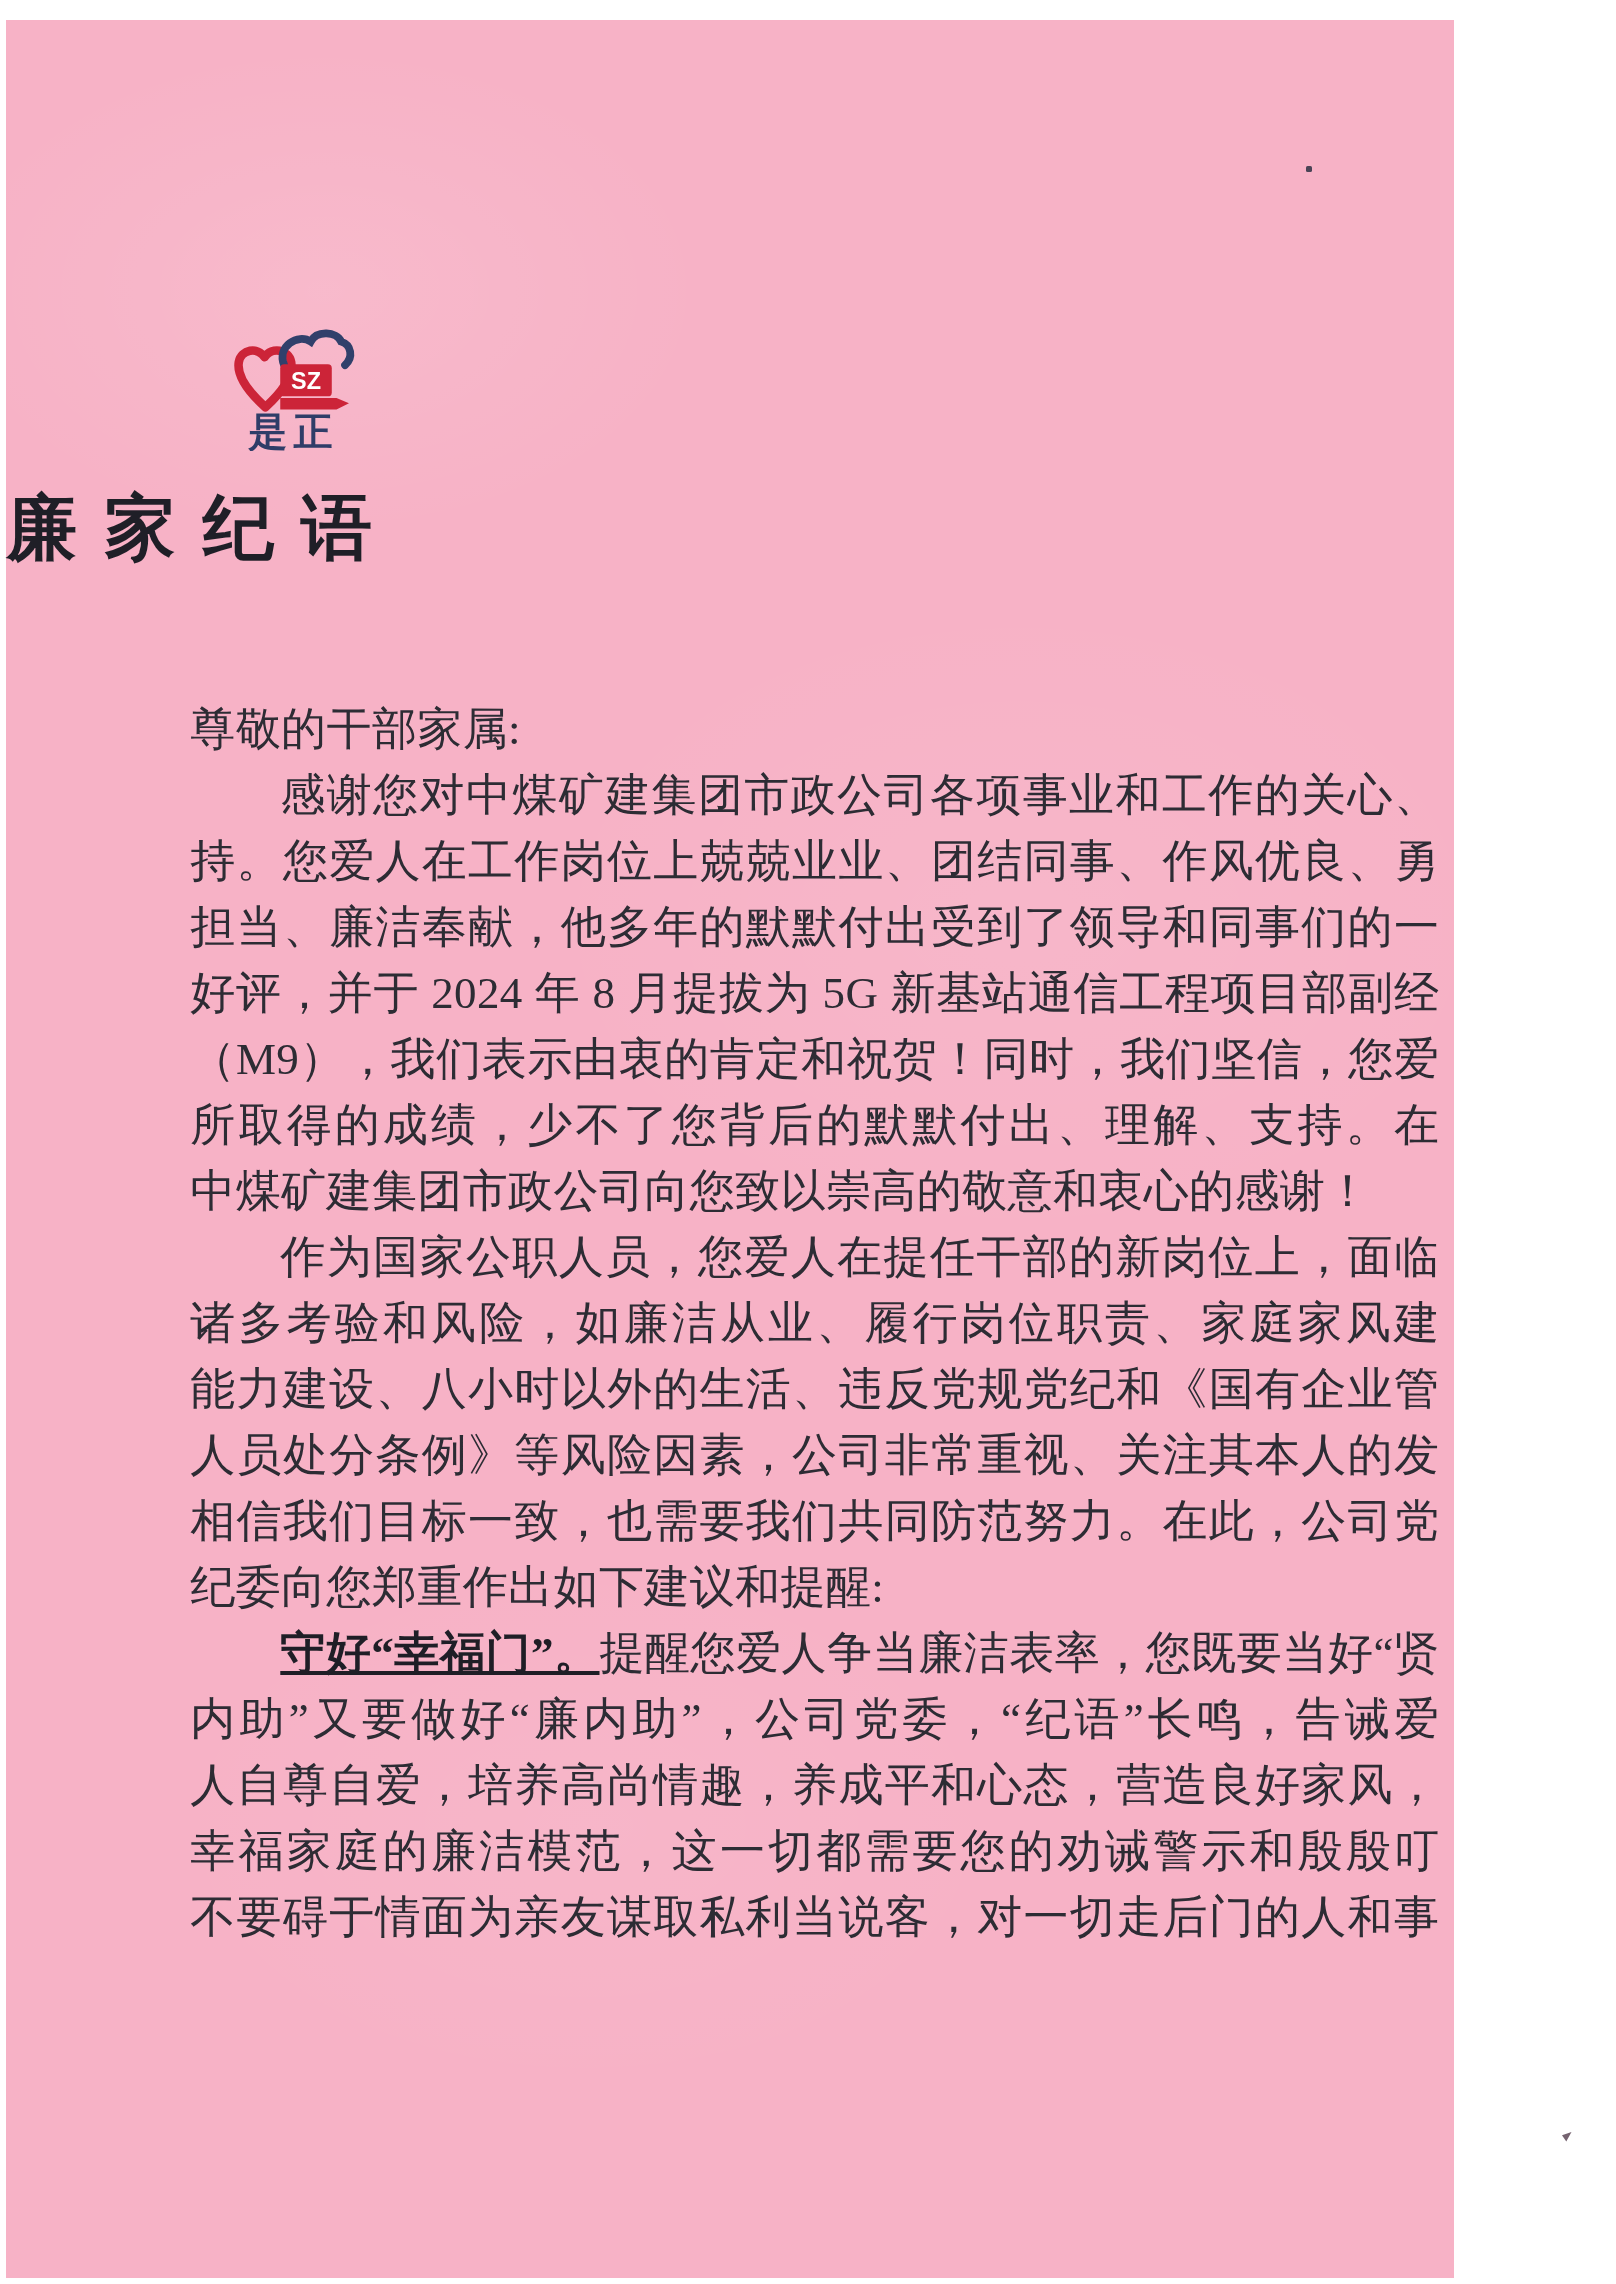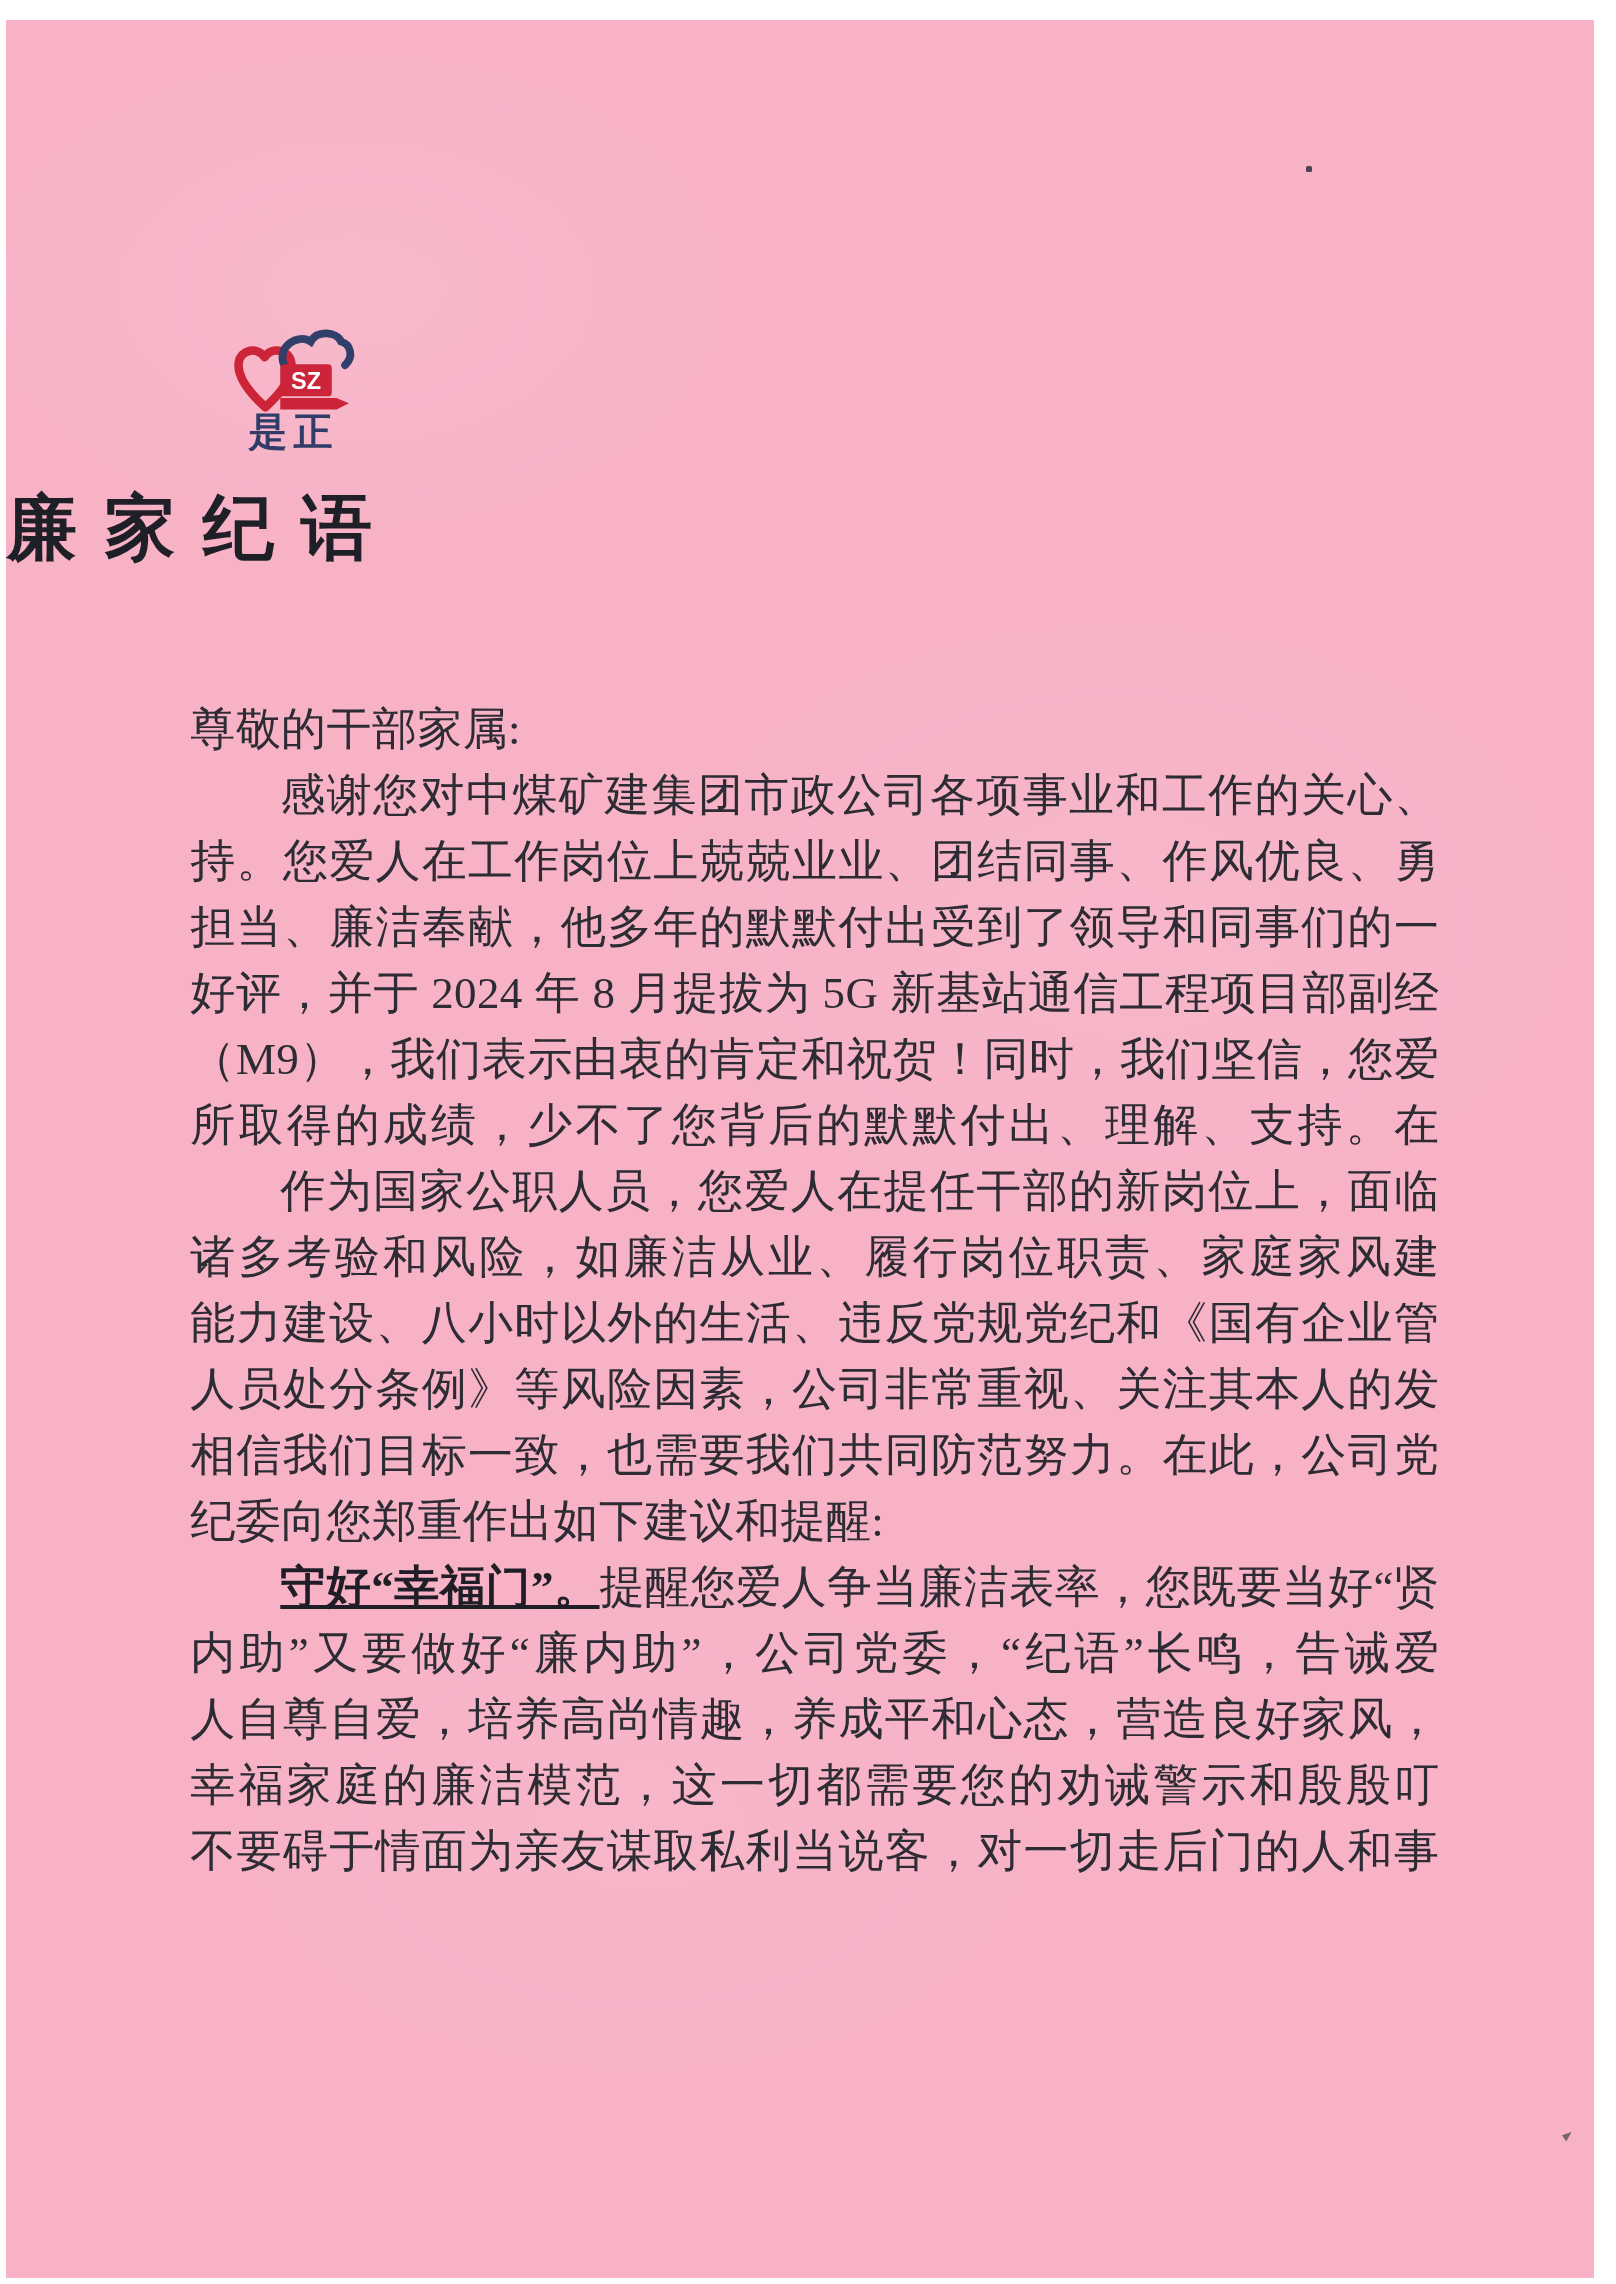--- a/index.html
+++ b/index.html
@@ -6,21 +6,21 @@
   body{
     width:1616px;height:2284px;
     background:#ffffff;
     font-family:"Liberation Serif","DejaVu Serif",serif;
     position:relative;
     overflow:hidden;
   }
   .page{position:absolute;left:0;top:0;width:1616px;height:2284px;}
   
   .sheet{
-    position:absolute;left:6.3px;top:20px;width:1588px;height:2258px;
+    position:absolute;left:6.3px;top:20px;width:1448px;height:2258px;
     background:
       radial-gradient(ellipse 552px 355px at 22% 12%, rgba(255,255,255,0.10), transparent 70%),
       radial-gradient(ellipse 710px 474px at 70% 40%, rgba(255,255,255,0.06), transparent 70%),
       radial-gradient(ellipse 631px 395px at 40% 80%, rgba(255,255,255,0.05), transparent 70%),
       #f7b2c6;
   }
   
   .logo{position:absolute;left:225px;top:306px;width:125px;height:125px;}
   .logo svg{display:block;width:100%;height:100%;}
   .logo .sz-label{font-family:"Liberation Sans","DejaVu Sans",sans-serif;font-weight:bold;}
@@ -77,20 +77,21 @@
     <h1 class="title">廉 家 纪 语</h1>
 
     <div class="body" id="letter-body">
         <div class="line">尊敬的干部家属:</div>
         <div class="line indent full">感谢您对中煤矿建集团市政公司各项事业和工作的关心、支</div>
         <div class="line full">持。您爱人在工作岗位上兢兢业业、团结同事、作风优良、勇于</div>
         <div class="line full">担当、廉洁奉献，他多年的默默付出受到了领导和同事们的一致</div>
         <div class="line full">好评，并于 2024 年 8 月提拔为 5G 新基站通信工程项目部副经理</div>
         <div class="line full">（M9），我们表示由衷的肯定和祝贺！同时，我们坚信，您爱人</div>
         <div class="line full">所取得的成绩，少不了您背后的默默付出、理解、支持。在此，</div>
+        <div class="line">中煤矿建集团市政公司向您致以崇高的敬意和衷心的感谢！</div>
         <div class="line indent full">作为国家公职人员，您爱人在提任干部的新岗位上，面临着</div>
         <div class="line full">诸多考验和风险，如廉洁从业、履行岗位职责、家庭家风建设、</div>
         <div class="line full">能力建设、八小时以外的生活、违反党规党纪和《国有企业管理</div>
         <div class="line full">人员处分条例》等风险因素，公司非常重视、关注其本人的发展，</div>
         <div class="line full">相信我们目标一致，也需要我们共同防范努力。在此，公司党委、</div>
         <div class="line">纪委向您郑重作出如下建议和提醒:</div>
         <div class="line indent full"><span class="lead">守好“幸福门”。</span>提醒您爱人争当廉洁表率，您既要当好“贤</div>
         <div class="line full">内助”又要做好“廉内助”，公司党委，“纪语”长鸣，告诫爱</div>
         <div class="line full">人自尊自爱，培养高尚情趣，养成平和心态，营造良好家风，做</div>
         <div class="line full">幸福家庭的廉洁模范，这一切都需要您的劝诫警示和殷殷叮嘱。</div>

